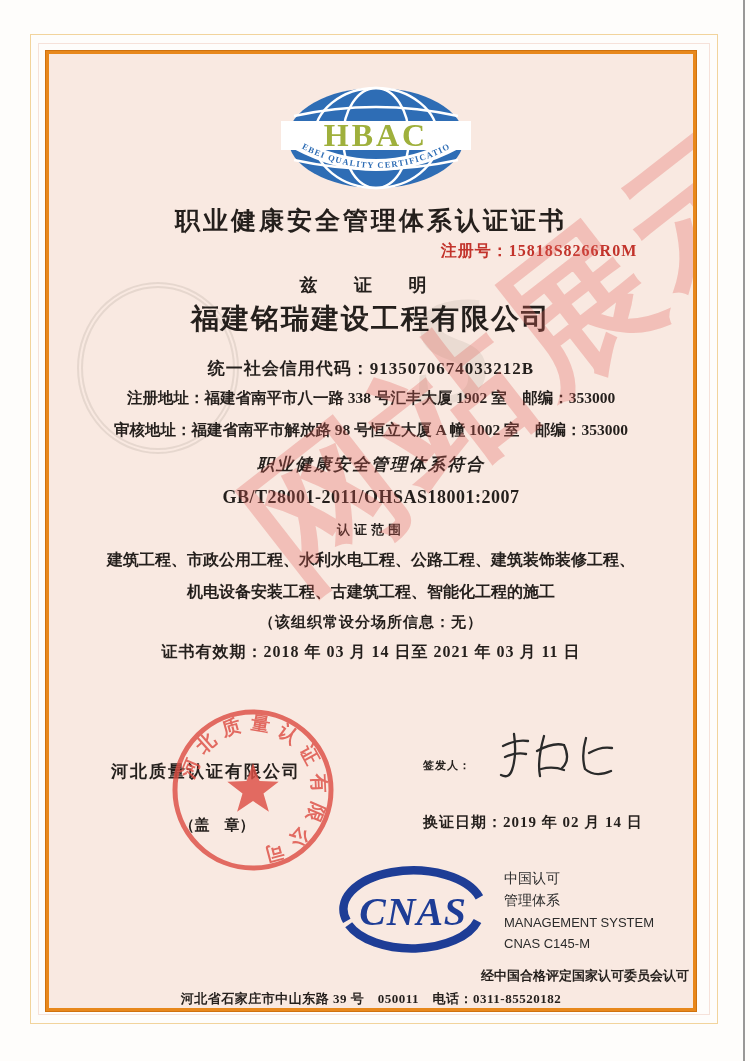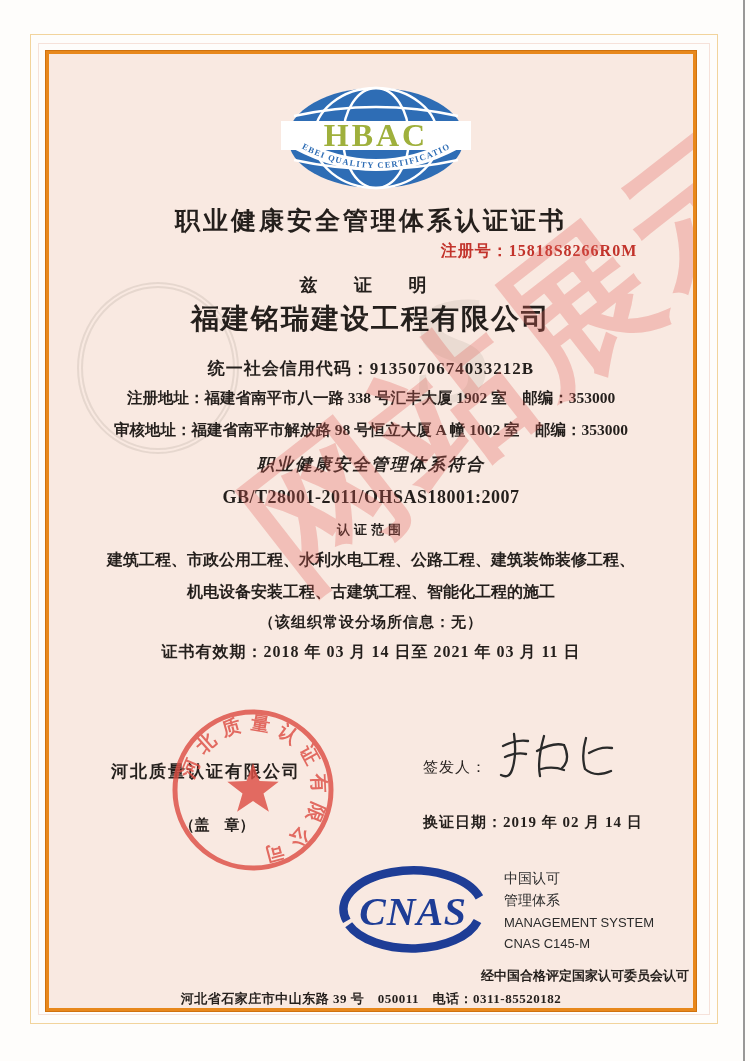--- a/index.html
+++ b/index.html
@@ -39,21 +39,21 @@
   .standard{top:433px;font-size:18px;font-weight:bold;letter-spacing:.5px;}
   .scopetitle{top:467px;font-size:13px;font-weight:bold;letter-spacing:4px;}
   .scope1{top:496px;font-size:16px;font-weight:bold;}
   .scope2{top:528px;font-size:16px;font-weight:bold;}
   .branch{top:559px;font-size:15px;font-weight:bold;letter-spacing:1px;}
   .validity{top:588px;font-size:16px;font-weight:bold;letter-spacing:1px;}
   .note{top:619px;left:12px;width:620px;font-size:12.5px;line-height:1.85;text-align:justify;font-weight:bold;}
   .issuer-name{top:706px;left:62px;font-size:17px;font-weight:bold;letter-spacing:2px;z-index:4;}
   .seal-hint{top:762px;left:98px;width:140px;text-align:center;font-size:15px;font-weight:bold;z-index:4;}
   .seal{left:119px;top:651px;width:170px;height:170px;z-index:5;opacity:.82;}
-  .signer-label{top:704px;left:374px;font-size:15px;font-weight:normal;letter-spacing:1px;}
+  .signer-label{top:704px;left:374px;font-size:11px;font-weight:bold;letter-spacing:1px;}
   .signature{left:440px;top:672px;width:135px;height:62px;}
   .renewal{top:759px;left:374px;font-size:15px;font-weight:bold;letter-spacing:1px;}
   .cnas-logo{left:290px;top:812px;width:152px;height:90px;}
   .cnas-text{left:455px;top:814px;font-family:"Liberation Sans","DejaVu Sans",sans-serif;font-size:13px;line-height:1.6;color:#2b2b2b;}
   .cnas-text .zh{font-family:"Liberation Serif","DejaVu Serif",serif;font-size:14px;}
   .accred{top:913px;left:280px;width:360px;text-align:right;font-size:13px;font-weight:bold;}
   .footer{top:936px;font-size:13px;font-weight:bold;letter-spacing:.5px;}
   .content{z-index:2;}
   svg text{font-family:"Liberation Serif","DejaVu Serif",serif;}
 </style>

